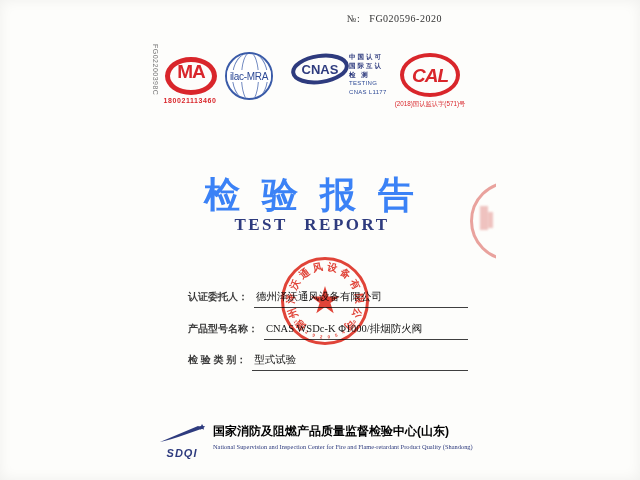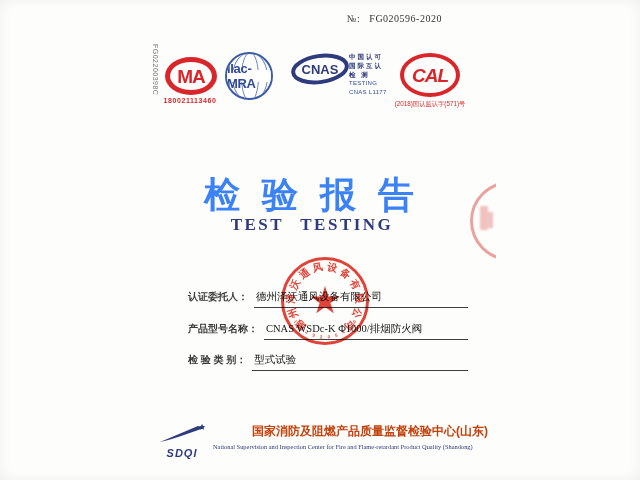--- a/index.html
+++ b/index.html
@@ -6,32 +6,32 @@
   .page{position:relative;width:640px;height:480px;background:#fdfdfb;overflow:hidden;
         font-family:"Liberation Sans",sans-serif;box-shadow:inset 0 0 14px rgba(0,0,0,.06);}
   
   .report-no{position:absolute;top:13px;left:347px;font-family:"Liberation Serif",serif;
              font-size:10px;color:#333;letter-spacing:.5px;}
   .report-no .num{margin-left:9px;}
   .side-code{position:absolute;left:159px;top:44px;transform:rotate(90deg);transform-origin:0 0;
              font-size:7px;color:#777;letter-spacing:.5px;white-space:nowrap;}
   
   .cma{position:absolute;left:165px;top:57px;width:52px;height:38px;border:5px solid #d9262b;
-       border-radius:50%;display:flex;align-items:center;justify-content:center;box-sizing:border-box;}
+       border-radius:50%;display:flex;justify-content:center;box-sizing:border-box;}
   .cma-letters{font-size:19px;font-weight:800;color:#d9262b;letter-spacing:-1px;line-height:1;}
   .cma-number{position:absolute;left:160px;top:97px;width:60px;font-size:7px;font-weight:700;
               color:#d9262b;letter-spacing:.6px;text-align:center;}
   .ilac{position:absolute;left:225px;top:52px;width:48px;height:48px;border:2px solid #3a5ba8;
         border-radius:50%;box-sizing:border-box;overflow:hidden;background:#fff;}
   .ilac .merid{position:absolute;border:1px solid rgba(58,91,168,.75);border-radius:50%;}
   .ilac .m1{left:14px;top:-2px;width:16px;height:48px;}
   .ilac .m2{left:5px;top:-2px;width:34px;height:48px;}
   .ilac .band{position:absolute;left:0;top:16px;width:100%;height:12px;background:#fff;
               display:flex;align-items:center;justify-content:center;}
-  .ilac .band span{font-size:13px;font-weight:700;color:#2e4a96;letter-spacing:-.3px;}
+  .ilac .band span{font-size:10px;font-weight:400;color:#2e4a96;letter-spacing:-.3px;}
   .cnas{position:absolute;left:291px;top:52px;}
   .cnas-caption{position:absolute;left:349px;top:52px;line-height:9px;}
   .cnas-caption .cn{font-size:6.5px;font-weight:700;color:#2e3b7e;letter-spacing:2px;}
   .cnas-caption .en{font-size:6px;color:#2e4a96;letter-spacing:.3px;}
   .cal{position:absolute;left:400px;top:53px;width:60px;height:44px;border:4px solid #d9262b;
        border-radius:50%;box-sizing:border-box;display:flex;align-items:center;justify-content:center;}
   .cal-letters{font-size:19px;font-weight:800;color:#d9262b;letter-spacing:-1px;font-style:italic;line-height:1;}
   .cal-caption{position:absolute;left:390px;top:100px;width:80px;font-size:6.3px;color:#d9262b;
                text-align:center;white-space:nowrap;}
   
@@ -58,21 +58,21 @@
                  border:3px solid rgba(213,72,64,.5);box-sizing:border-box;
                  clip-path:inset(0 54px 0 0);z-index:2;}
   .partial-stamp .smudge{position:absolute;background:rgba(213,72,64,.32);filter:blur(1px);}
   .sm1{left:7px;top:22px;width:8px;height:24px;}
   .sm2{left:15px;top:28px;width:5px;height:16px;}
   
   .footer{position:absolute;left:158px;top:423px;width:330px;display:flex;gap:7px;}
   .sdqi{width:48px;flex:0 0 auto;text-align:center;}
   .sdqi-label{font-size:11px;font-weight:800;font-style:italic;color:#2e3b7e;letter-spacing:1px;margin-top:-2px;}
   .footer-text{flex:1;}
-  .footer-cn{font-size:12px;font-weight:700;color:#c2410c;white-space:nowrap;letter-spacing:0;text-align:right;}
+  .footer-cn{font-size:12px;font-weight:700;color:#000000;white-space:nowrap;letter-spacing:0;}
   .footer-en{font-family:"Liberation Serif",serif;font-size:6.4px;color:#2e3b7e;margin-top:3px;white-space:nowrap;}
 </style>
 </head>
 <body>
 
 <div class="page">
 
   <div class="report-no">
     <span>№:</span><span class="num">FG020596-2020</span>
   </div>
@@ -103,21 +103,21 @@
     <div class="en">TESTING</div>
     <div class="en">CNAS L1177</div>
   </div>
 
   <div class="cal">
     <span class="cal-letters">CAL</span>
   </div>
   <div class="cal-caption">(2018)国认监认字(571)号</div>
 
   <div class="title-cn">检 验 报 告</div>
-  <div class="title-en">TEST TESTING</div>
+  <div class="title-en">TEST REPORT</div>
 
   <div class="field-row f1">
     <span class="field-label">认证委托人：</span>
     <span class="field-value">德州泽沃通风设备有限公司</span>
   </div>
   <div class="field-row f2">
     <span class="field-label">产品型号名称：</span>
     <span class="field-value">CNAS WSDc-K Φ1000/排烟防火阀</span>
   </div>
   <div class="field-row f3">

